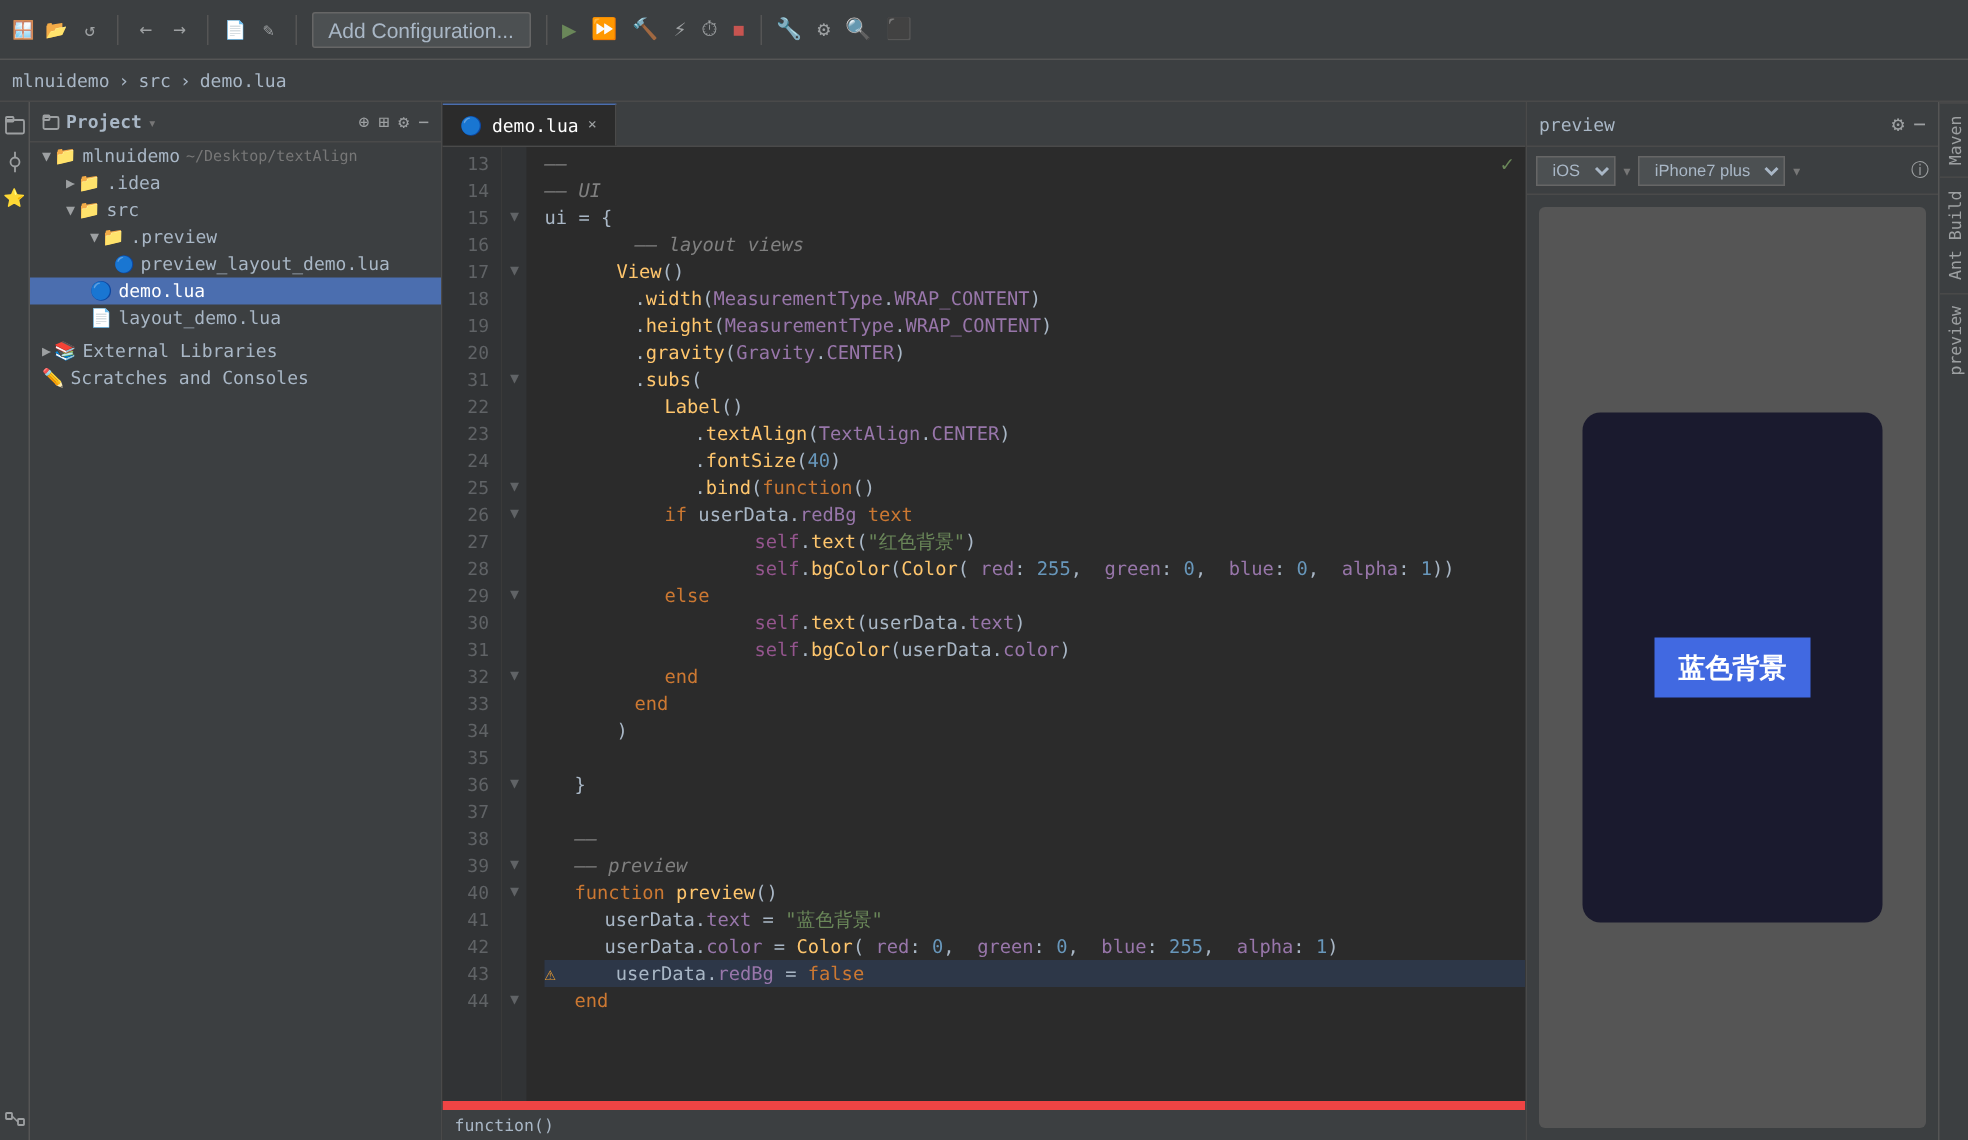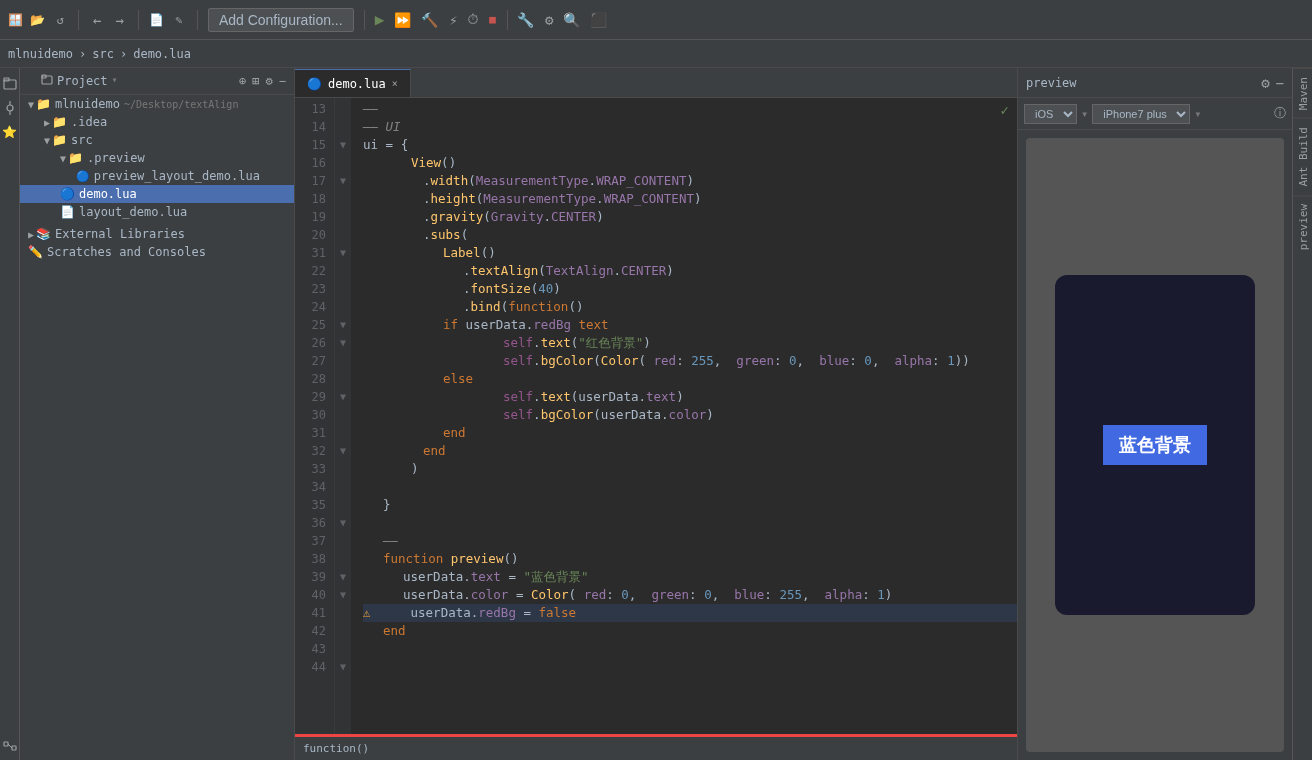--- a/index.html
+++ b/index.html
@@ -54,21 +54,21 @@
       overflow-y: auto;
       overflow-x: hidden;
     }
     #sidebar-header {
       display: flex;
       align-items: center;
       justify-content: space-between;
       padding: 6px 8px;
       border-bottom: 1px solid #4a4a4a;
     }
-    #sidebar-header .title { font-size: 12px; color: #a9b7c6; font-weight: normal; display: flex; align-items: flex-start; gap: 4px; margin-left: 13px; }
+    #sidebar-header .title { font-size: 12px; color: #a9b7c6; font-weight: bold; display: flex; align-items: flex-end; gap: 4px; }
     #sidebar-header .icons { display: flex; gap: 6px; color: #9da0a2; }
 
     .tree-item { display: flex; align-items: center; padding: 2px 0; cursor: pointer; white-space: nowrap; }
     .tree-item.selected { background: #4b6eaf; color: #fff; }
     .tree-arrow { color: #9da0a2; margin-right: 2px; font-size: 10px; }
     .tree-icon { margin-right: 4px; }
 
     
     #tab-bar {
       height: 30px;
@@ -458,20 +458,21 @@
         <div class="fold-icon"></div>
         <div class="fold-icon"></div>
         <div class="fold-icon"></div>
         <div class="fold-icon">▼</div>
       </div>
 
       <div id="code-area">
         <div class="code-line"><span class="cmt">——</span></div>
         <div class="code-line"><span class="cmt">——</span><span class="cmt"> UI</span></div>
         <div class="code-line"><span class="var">ui</span><span class="op"> = </span><span class="op">{</span></div>
+        <div class="code-line"><span class="cmt">        —— layout views</span></div>
         <div class="code-line"><span style="display:inline-block;width:48px;"></span><span class="fn">View</span><span class="op">()</span></div>
         <div class="code-line"><span style="display:inline-block;width:60px;"></span><span class="op">.</span><span class="method">width</span><span class="op">(</span><span class="param">MeasurementType</span><span class="op">.</span><span class="param">WRAP_CONTENT</span><span class="op">)</span></div>
         <div class="code-line"><span style="display:inline-block;width:60px;"></span><span class="op">.</span><span class="method">height</span><span class="op">(</span><span class="param">MeasurementType</span><span class="op">.</span><span class="param">WRAP_CONTENT</span><span class="op">)</span></div>
         <div class="code-line"><span style="display:inline-block;width:60px;"></span><span class="op">.</span><span class="method">gravity</span><span class="op">(</span><span class="param">Gravity</span><span class="op">.</span><span class="param">CENTER</span><span class="op">)</span></div>
         <div class="code-line"><span style="display:inline-block;width:60px;"></span><span class="op">.</span><span class="method">subs</span><span class="op">(</span></div>
         <div class="code-line"><span style="display:inline-block;width:80px;"></span><span class="fn">Label</span><span class="op">()</span></div>
         <div class="code-line"><span style="display:inline-block;width:100px;"></span><span class="op">.</span><span class="method">textAlign</span><span class="op">(</span><span class="param">TextAlign</span><span class="op">.</span><span class="param">CENTER</span><span class="op">)</span></div>
         <div class="code-line"><span style="display:inline-block;width:100px;"></span><span class="op">.</span><span class="method">fontSize</span><span class="op">(</span><span class="num">40</span><span class="op">)</span></div>
         <div class="code-line"><span style="display:inline-block;width:100px;"></span><span class="op">.</span><span class="method">bind</span><span class="op">(</span><span class="kw">function</span><span class="op">()</span></div>
         <div class="code-line"><span style="display:inline-block;width:80px;"></span><span class="kw">if </span><span class="var">userData</span><span class="op">.</span><span class="prop">redBg</span><span class="op"> </span><span class="kw">text</span></div>
@@ -480,32 +481,33 @@
         <div class="code-line"><span style="display:inline-block;width:80px;"></span><span class="kw">else</span></div>
         <div class="code-line"><span style="display:inline-block;width:100px;"></span><span class="self-kw">self</span><span class="op">.</span><span class="method">text</span><span class="op">(</span><span class="var">userData</span><span class="op">.</span><span class="prop">text</span><span class="op">)</span></div>
         <div class="code-line"><span style="display:inline-block;width:100px;"></span><span class="self-kw">self</span><span class="op">.</span><span class="method">bgColor</span><span class="op">(</span><span class="var">userData</span><span class="op">.</span><span class="prop">color</span><span class="op">)</span></div>
         <div class="code-line"><span style="display:inline-block;width:80px;"></span><span class="kw">end</span></div>
         <div class="code-line"><span style="display:inline-block;width:60px;"></span><span class="kw">end</span></div>
         <div class="code-line"><span style="display:inline-block;width:48px;"></span><span class="op">)</span></div>
         <div class="code-line"></div>
         <div class="code-line"><span style="display:inline-block;width:20px;"></span><span class="op">}</span></div>
         <div class="code-line"></div>
         <div class="code-line"><span style="display:inline-block;width:20px;"></span><span class="cmt">——</span></div>
+        <div class="code-line"><span style="display:inline-block;width:20px;"></span><span class="cmt">—— preview</span></div>
         <div class="code-line"><span style="display:inline-block;width:20px;"></span><span class="kw">function </span><span class="fn">preview</span><span class="op">()</span></div>
         <div class="code-line"><span style="display:inline-block;width:40px;"></span><span class="var">userData</span><span class="op">.</span><span class="prop">text</span><span class="op"> = </span><span class="str">"蓝色背景"</span></div>
         <div class="code-line"><span style="display:inline-block;width:40px;"></span><span class="var">userData</span><span class="op">.</span><span class="prop">color</span><span class="op"> = </span><span class="fn">Color</span><span class="op">( </span><span class="param">red</span><span class="op">: </span><span class="num">0</span><span class="op">,  </span><span class="param">green</span><span class="op">: </span><span class="num">0</span><span class="op">,  </span><span class="param">blue</span><span class="op">: </span><span class="num">255</span><span class="op">,  </span><span class="param">alpha</span><span class="op">: </span><span class="num">1</span><span class="op">)</span></div>
         <div class="code-line" style="background:#2d3748;">
           <span style="color:#f0a030;margin-right:4px;">⚠</span>
           <span style="display:inline-block;width:36px;"></span><span class="var">userData</span><span class="op">.</span><span class="prop">redBg</span><span class="op"> = </span><span class="kw">false</span>
         </div>
         <div class="code-line"><span style="display:inline-block;width:20px;"></span><span class="kw">end</span></div>
       </div>
     </div>
 
-    <div style="height:26px;background:#3c3f41;border-top:3px solid #ef4444;display:flex;align-items:center;padding:0 8px;font-size:11px;color:#a9b7c6;">
+    <div style="height:26px;background:#3c3f41;border-top:6px solid #ef4444;display:flex;align-items:center;padding:0 8px;font-size:11px;color:#a9b7c6;">
       <span>function()</span>
     </div>
   </div>
 
   <div id="preview-panel">
     <div id="preview-header">
       <span class="title">preview</span>
       <div class="icons">
         <span>⚙</span>
         <span>−</span>

